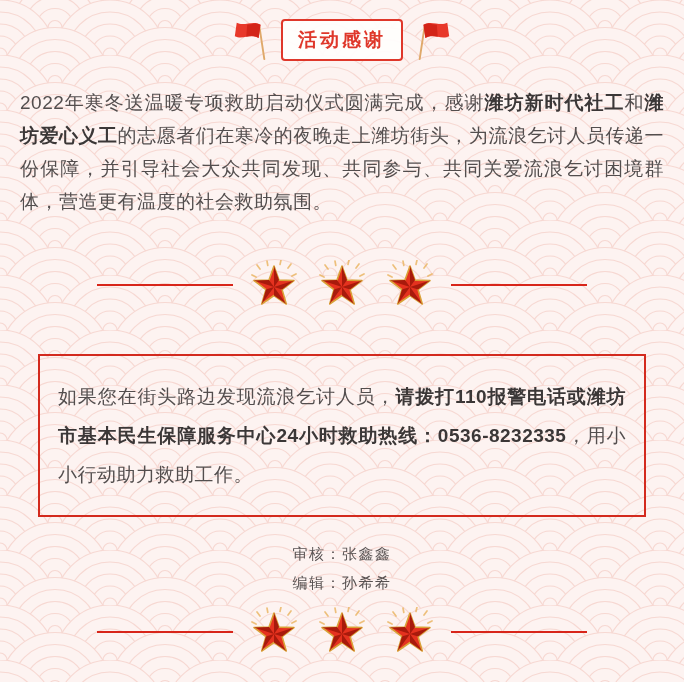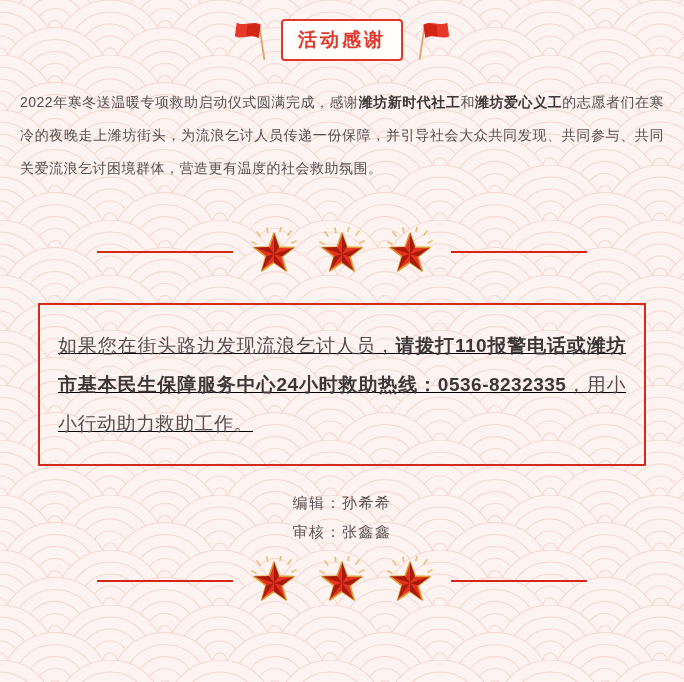--- a/index.html
+++ b/index.html
@@ -33,43 +33,42 @@
     background:rgba(255,254,253,0.93);
     padding:6px 15px;
   }
   .badge-label {
     color:#df372a; font-size:19px; font-weight:bold; letter-spacing:3px;
   }
 
   
   .intro {
     margin:24px 20px 16px;
-    font-size:14px; line-height:33px;
+    font-size:19px; line-height:33px;
     color:#534e4e; text-align:justify;
     letter-spacing:0.5px;
   }
   .intro strong, .notice-box strong { color:#3b3737; font-weight:bold; }
 
   
   .star-divider {
     display:flex; align-items:center; justify-content:center;
     gap:17px; margin-top:42px; height:50px;
   }
   .divider-line { width:136px; height:2px; background:#d8251a; }
   .stars-row { display:flex; gap:20px; align-items:center; }
   .star { width:48px; height:50px; display:block; }
   .star-divider.bottom { margin-top:14px; }
 
   
   .notice-box {
-    margin:26px 38px 0;
+    margin:44px 38px 0;
     border:2.5px solid #d32a1e;
     padding:21px 18px;
     background:transparent;
-    text-decoration:underline;
   }
   .notice-box p {
     margin:0; font-size:19px; line-height:39px;
     color:#534e4e; text-align:justify; letter-spacing:0.5px;
   }
 
   
   .footer { margin-top:26px; text-align:center; }
   .end-label {
     font-size:17px; font-weight:bold; letter-spacing:4px;
@@ -157,22 +156,22 @@
           </svg>
       </span>
       <span class="divider-line"></span>
     </div>
 
     <div class="notice-box">
       <p><span>如果您在街头路边发现流浪乞讨人员，</span><strong>请拨打110报警电话或潍坊市基本民生保障服务中心24小时救助热线：0536-8232335</strong><span>，用小小行动助力救助工作。</span></p>
     </div>
 
     <div class="footer">
+      <div class="credit">审核：张鑫鑫</div>
       <div class="credit">编辑：孙希希</div>
-      <div class="credit">审核：张鑫鑫</div>
     </div>
 
     <div class="star-divider bottom">
       <span class="divider-line"></span>
       <span class="stars-row">
         <svg class="star" viewBox="0 0 48 50">
             <use href="#star-sym"></use>
           </svg>
         <svg class="star" viewBox="0 0 48 50">
             <use href="#star-sym"></use>

